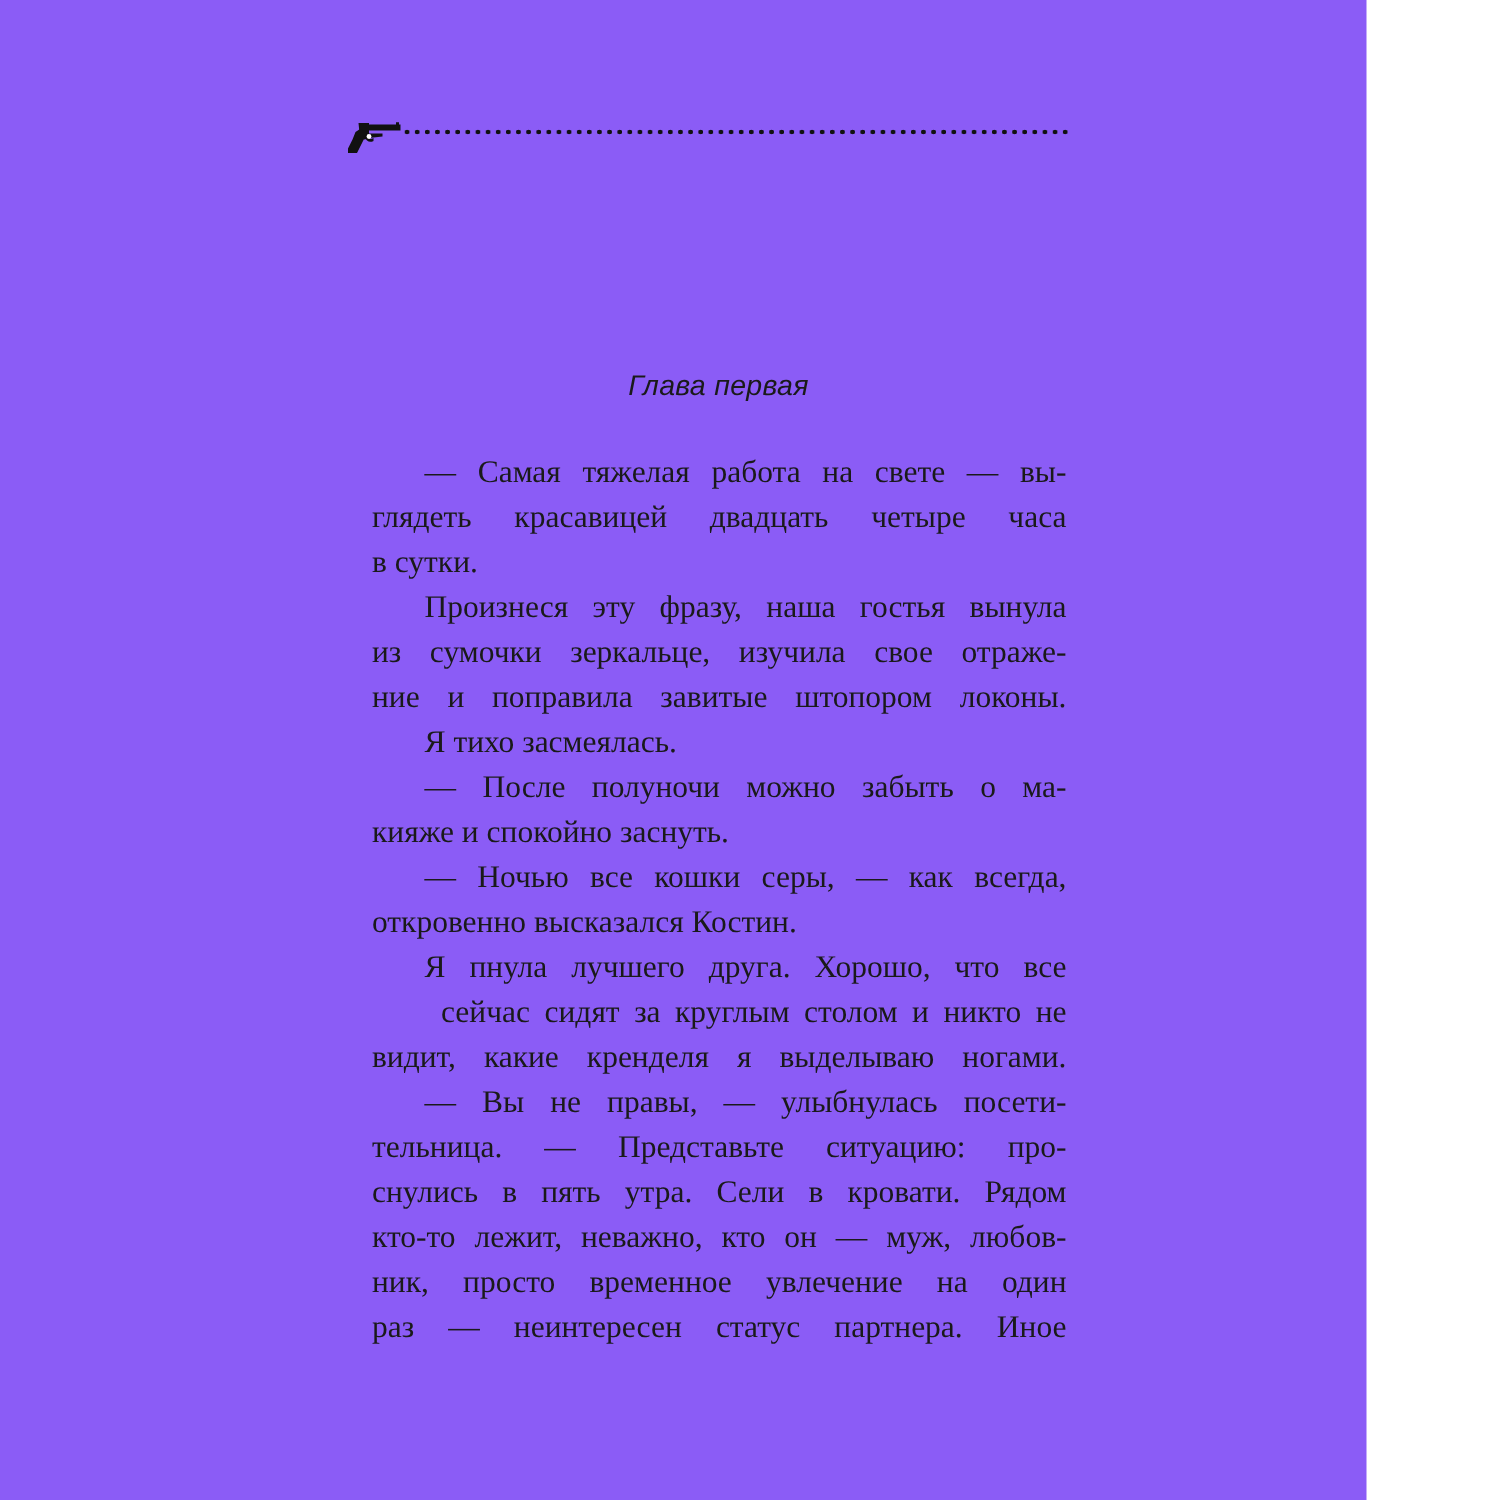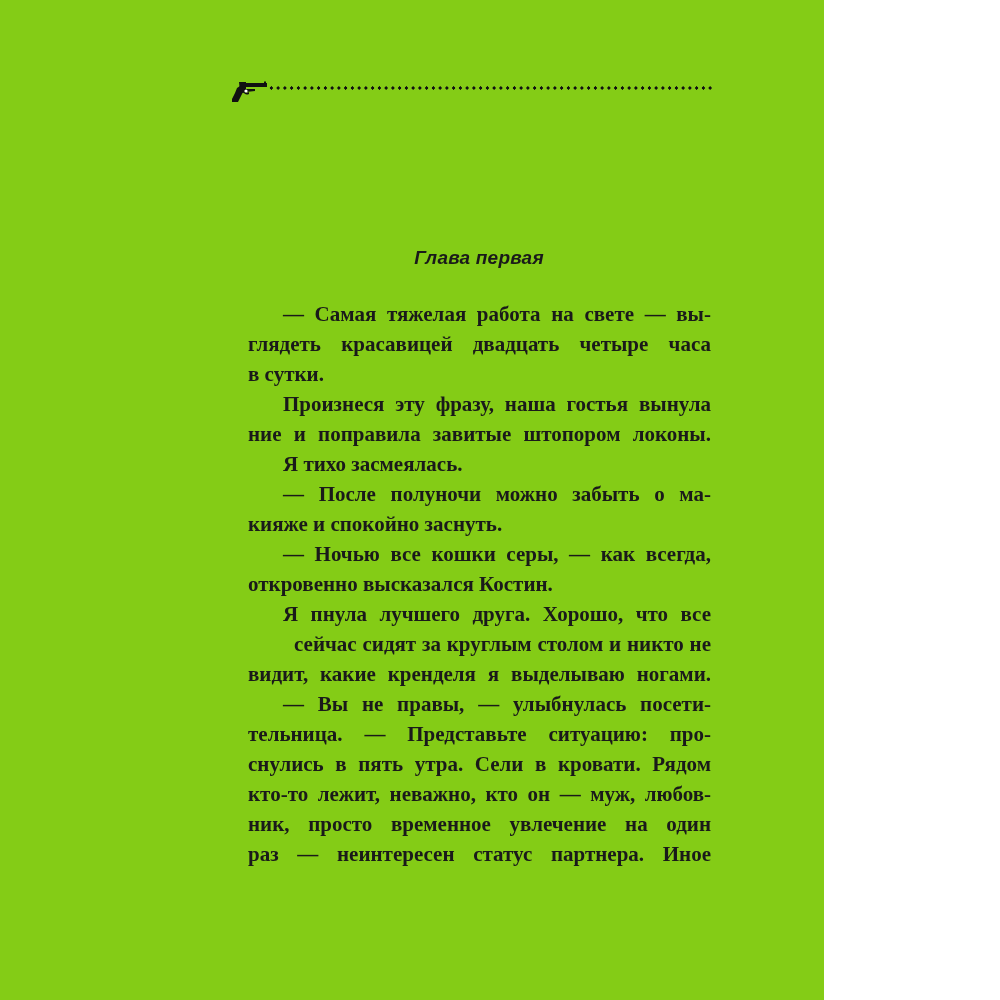--- a/index.html
+++ b/index.html
@@ -10,23 +10,22 @@
     body {
       width: 1000px;
       height: 1000px;
       position: relative;
       overflow: hidden;
       color: #1a1a1a;
     }
     .page {
       position: absolute;
       left: 0; top: 0;
-      width: 824px; height: 1000px;
-      background: #84cc16;
-      font-weight: bold;
+      width: 911px; height: 1000px;
+      background: #8b5cf6;
     }
     .header-ornament {
       position: absolute;
       left: 230px;
       top: 78px;
       width: 484px;
       height: 26px;
     }
     .revolver {
       position: absolute;
@@ -105,20 +104,21 @@
     <div class="dots"></div>
   </div>
 
   <div class="chapter-title">Глава первая</div>
 
   <div class="body-text">
     <span class="line indent" style="white-space: nowrap;">— Самая тяжелая работа на свете — вы-</span>
     <span class="line" style="white-space: nowrap;">глядеть красавицей двадцать четыре часа</span>
     <span class="line last">в сутки.</span>
     <span class="line indent" style="white-space: nowrap;">Произнеся эту фразу, наша гостья вынула</span>
+    <span class="line" style="white-space: nowrap;">из сумочки зеркальце, изучила свое отраже-</span>
     <span class="line" style="white-space: nowrap;">ние и поправила завитые штопором локоны.</span>
     <span class="line indent last">Я тихо засмеялась.</span>
     <span class="line indent" style="white-space: nowrap;">— После полуночи можно забыть о ма-</span>
     <span class="line last">кияже и спокойно заснуть.</span>
     <span class="line indent" style="white-space: nowrap;">— Ночью все кошки серы, — как всегда,</span>
     <span class="line last">откровенно высказался Костин.</span>
     <span class="line indent" style="white-space: nowrap;">Я пнула лучшего друга. Хорошо, что все</span>
     <span class="line" style="white-space: nowrap; margin-left: 46px;">сейчас сидят за круглым столом и никто не</span>
     <span class="line" style="white-space: nowrap;">видит, какие кренделя я выделываю ногами.</span>
     <span class="line indent" style="white-space: nowrap;">— Вы не правы, — улыбнулась посети-</span>

